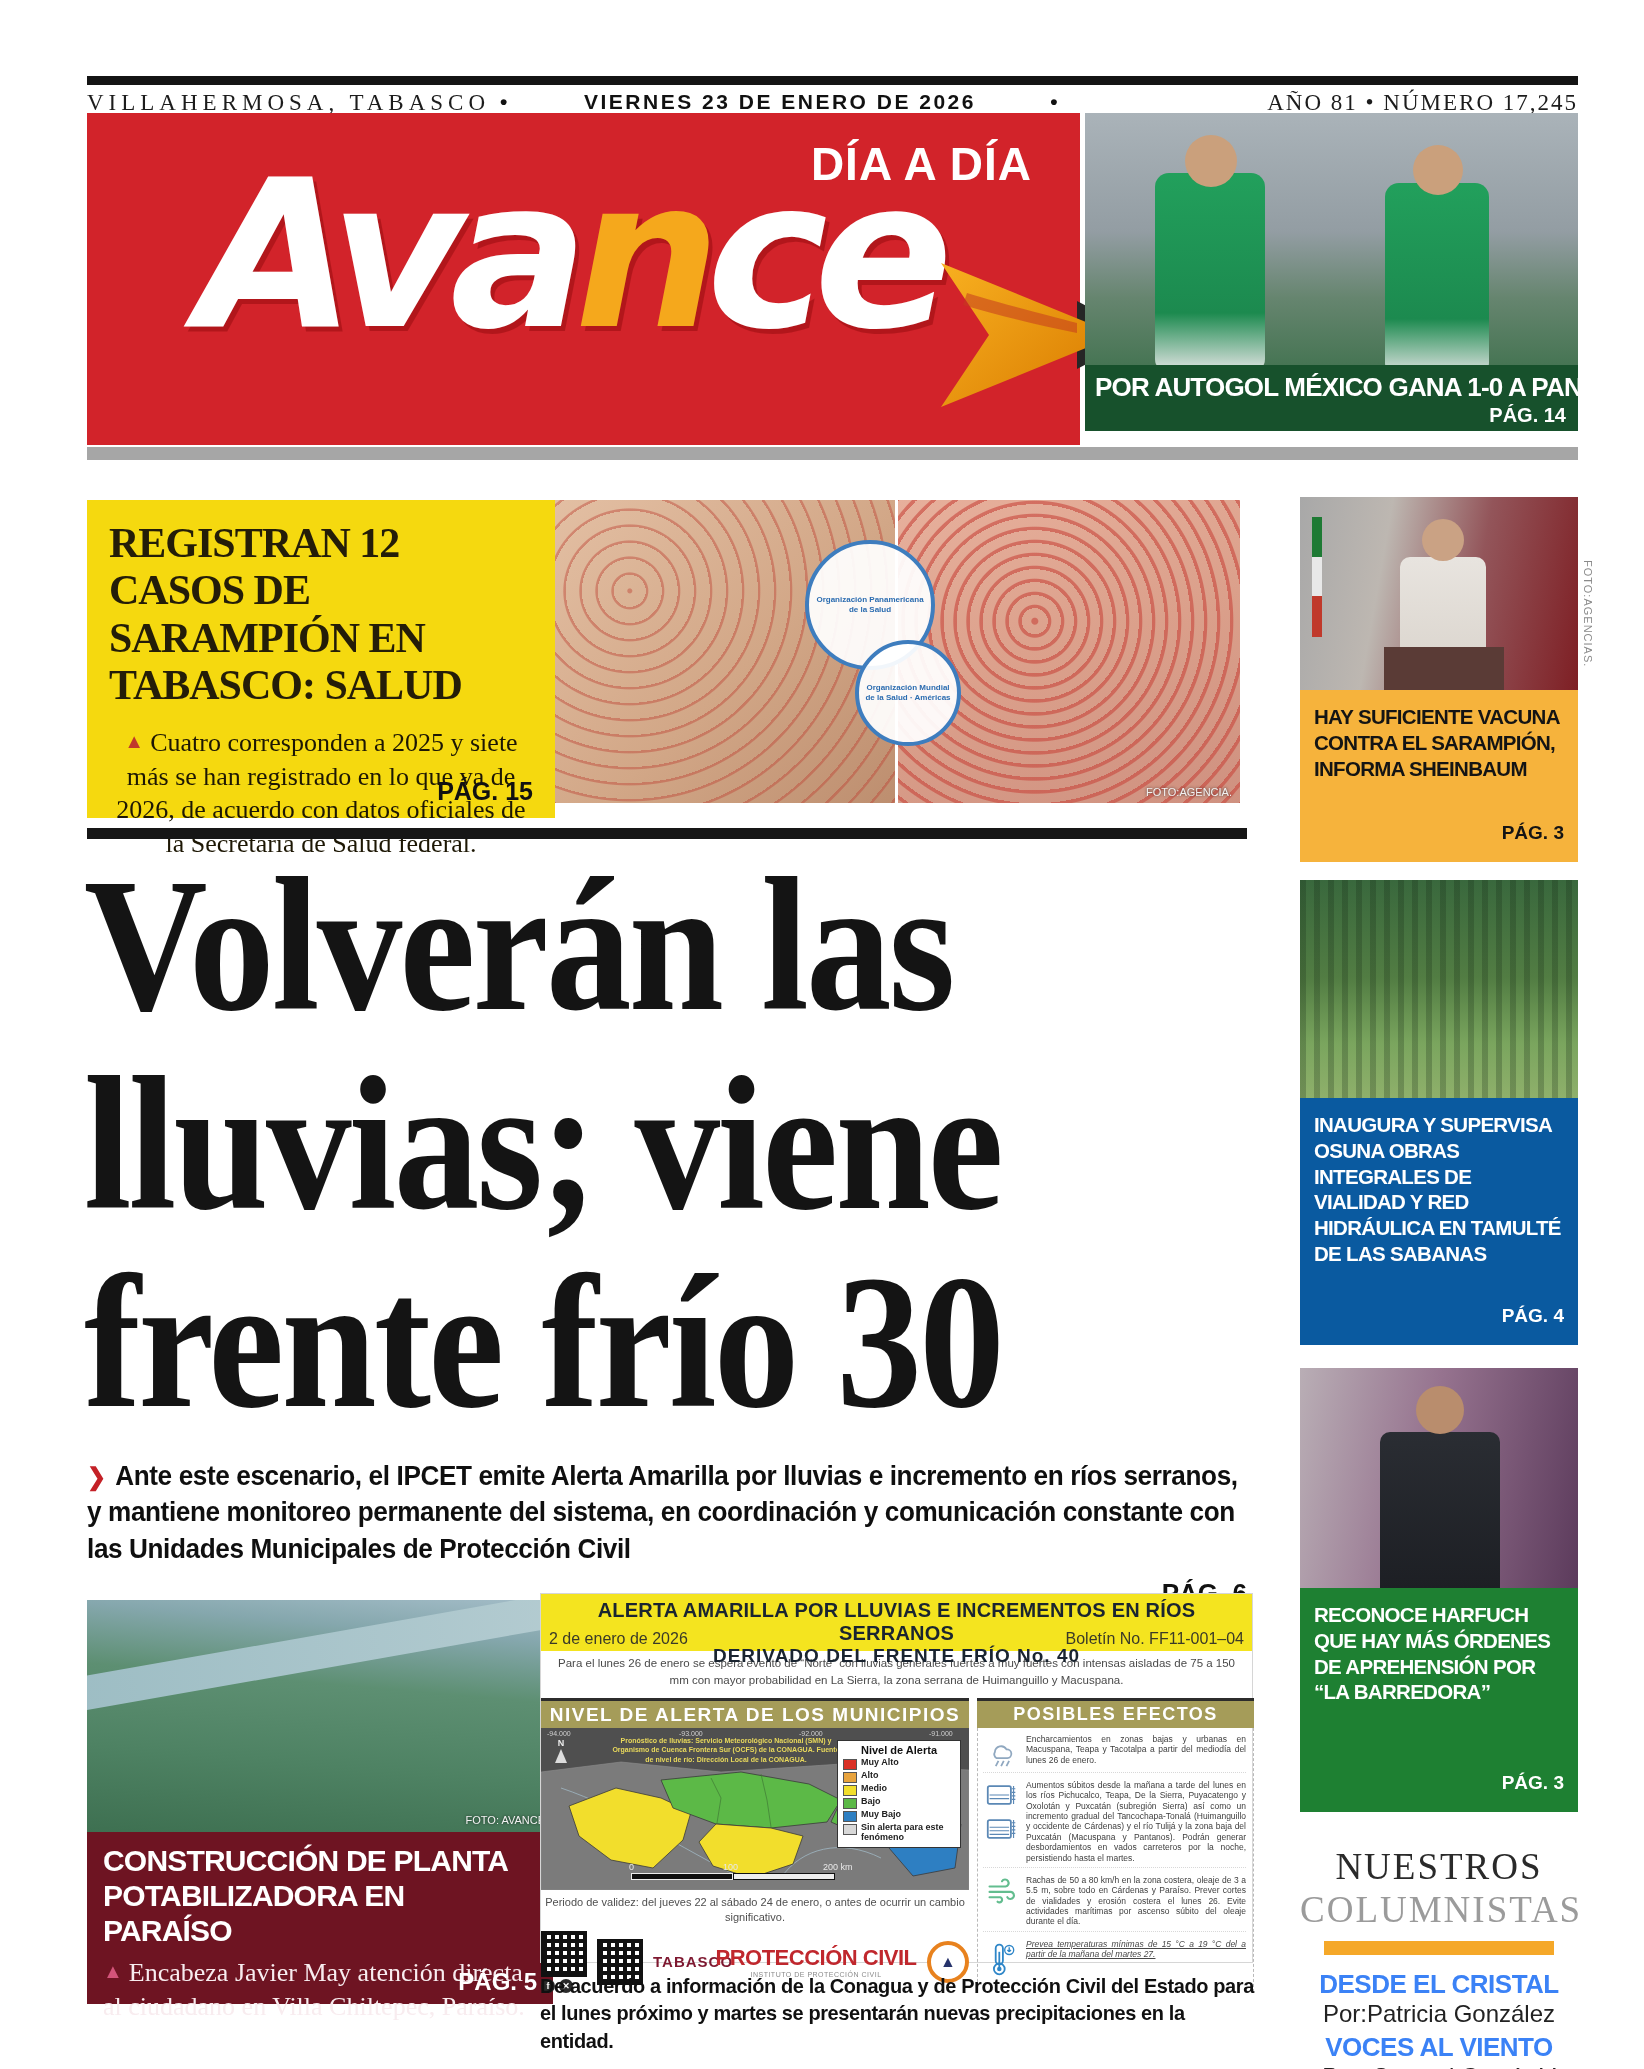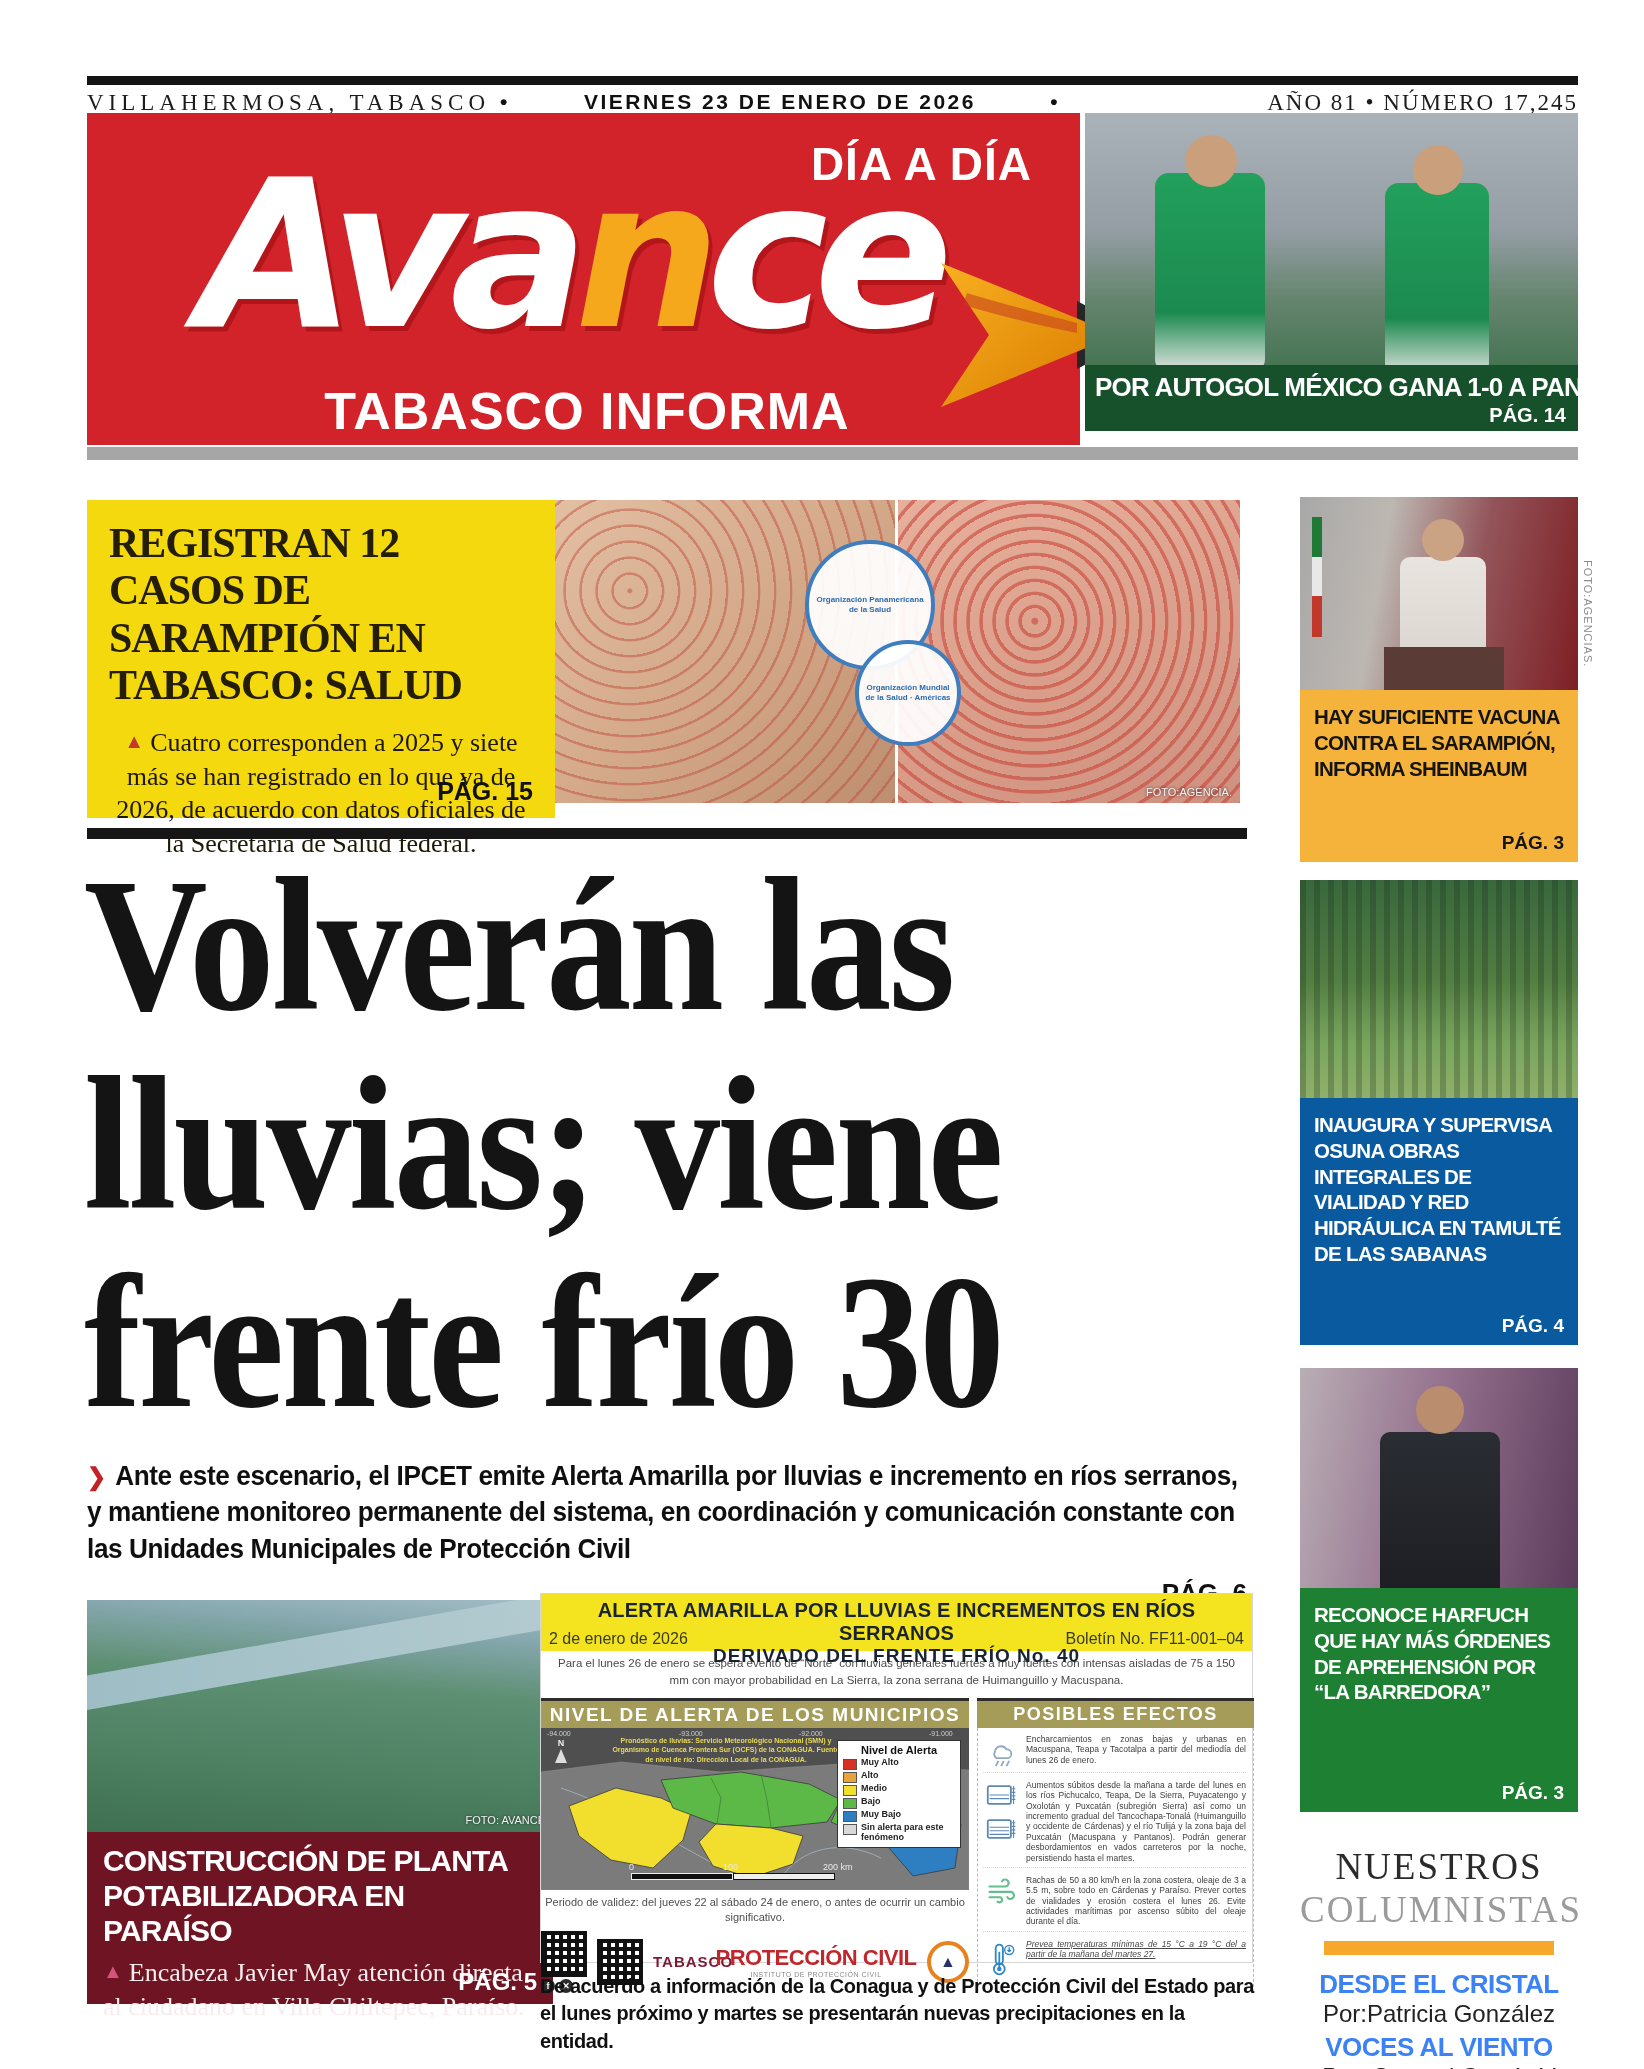--- a/index.html
+++ b/index.html
@@ -57,21 +57,21 @@
   .headline div{font:700 190px "Liberation Serif",serif;color:#141414;line-height:1.045;letter-spacing:-3px;
                 transform:scaleX(.9);transform-origin:left;white-space:nowrap;}
   .deck{font:700 27.5px "Liberation Sans",sans-serif;color:#0f0f0f;line-height:1.32;letter-spacing:-0.4px;
         transform:scaleX(.95);transform-origin:left;}
   .deck .bullet{color:#C42127;margin-right:10px;font-size:24px;}
   .deck-pg{font:800 26px "Liberation Sans",sans-serif;color:#111;text-align:right;}
 
   
   .sb-box{box-sizing:border-box;padding:14px 14px;}
   .sb-box .t{font:800 20.5px "Liberation Sans",sans-serif;line-height:1.26;letter-spacing:-0.7px;}
-  .sb-box .pg{position:absolute;right:14px;bottom:8px;font:800 19px "Liberation Sans",sans-serif;}
+  .sb-box .pg{position:absolute;right:14px;bottom:18px;font:800 19px "Liberation Sans",sans-serif;}
   .sb-dark{color:#141414;}
   .sb-light{color:#fff;}
   .sheinbaum-photo{background:linear-gradient(100deg,#a8a8a8 0%,#bdb7b1 30%,#93555a 62%,#7e1f24 100%);}
   .crowd-photo{background:
       repeating-linear-gradient(90deg, rgba(20,40,20,.25) 0 6px, transparent 6px 14px),
       linear-gradient(180deg,#39683d 0%,#527d43 45%,#7aa55e 75%,#8fb06b 100%);}
   .harfuch-photo{background:linear-gradient(100deg,#b9aeb5 0%,#96738f 45%,#5c3b5c 100%);}
   .suit{position:absolute;background:linear-gradient(180deg,#2a2d33 0%,#1d1f24 100%);border-radius:10px 10px 0 0;}
   .podium{position:absolute;background:#5a3b36;}
   .flagstrip{position:absolute;width:10px;background:linear-gradient(180deg,#1e7a34 33%,#e8e8e8 33% 66%,#c0392b 66%);}
@@ -155,21 +155,20 @@
   <div class="abs topbar-center" style="left:500px;top:90px;width:560px;">
     <span>•</span>
     <span>VIERNES 23 DE ENERO DE 2026</span>
     <span>•</span>
   </div>
   <div class="abs topbar-right" style="right:66px;top:90px;width:420px;">AÑO 81 • NÚMERO 17,245</div>
 
   <div class="abs mast" style="left: 87px; top: 113px; width: 993px; height: 332px; background: rgb(210, 35, 42);">
     <div class="abs kicker" style="right:48px;top:24px;">DÍA A DÍA</div>
     <div class="abs logo nowrap" style="left:110px;top:40px;"><span>Ava</span><span class="n">n</span><span>ce</span></div>
-    <div class="abs tagline" style="left:150px;top:268px;width:700px;">TABASCO INFORMA</div>
     <svg class="abs" style="left:840px;top:140px;" width="250" height="180" viewBox="0 0 250 180">
       <defs>
         <linearGradient id="ag1" x1="0" y1="0" x2="1" y2="1">
           <stop offset="0" stop-color="#F8B020"></stop>
             <stop offset="1" stop-color="#D97B00"></stop>
         </linearGradient>
       </defs>
       <polygon points="150,48 215,82 150,116" fill="#262626"></polygon>
       <polygon points="14,10 176,76 176,88 14,154 62,82" fill="url(#ag1)"></polygon>
       <path d="M40,40 C90,55 120,62 150,70 L150,80 C110,72 70,62 36,52 Z" fill="#C43B1F" opacity="0.55"></path>

